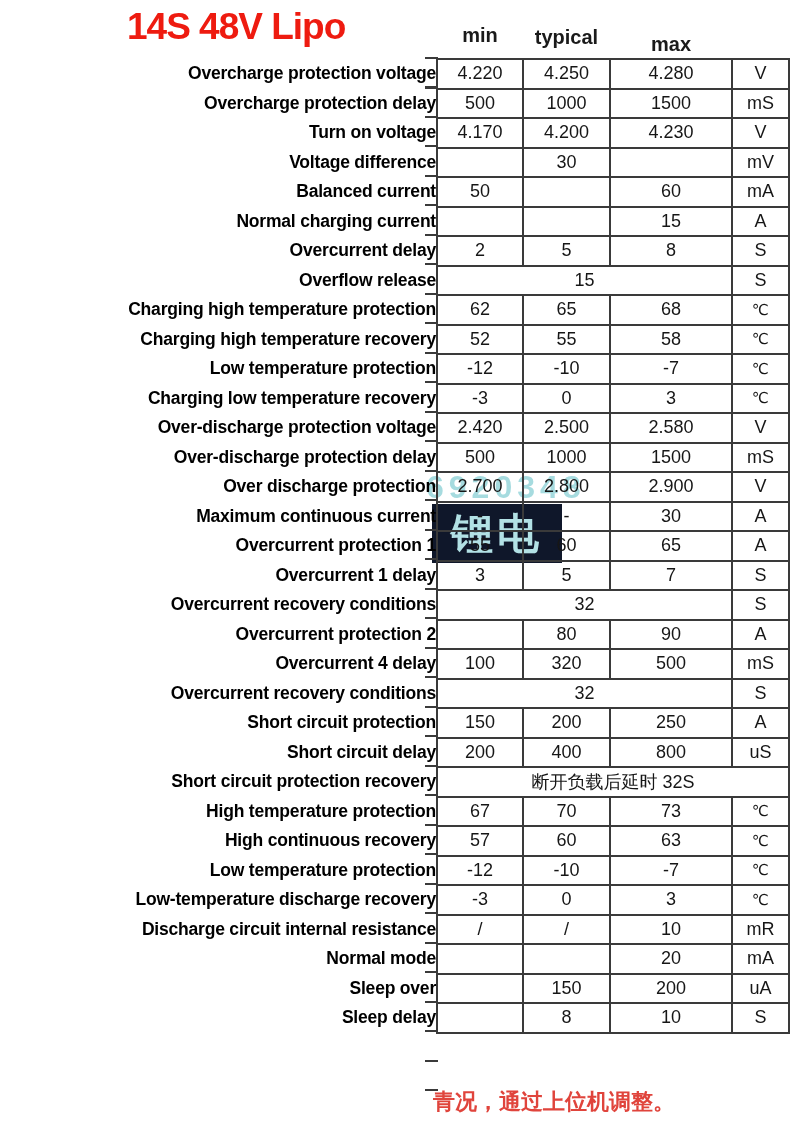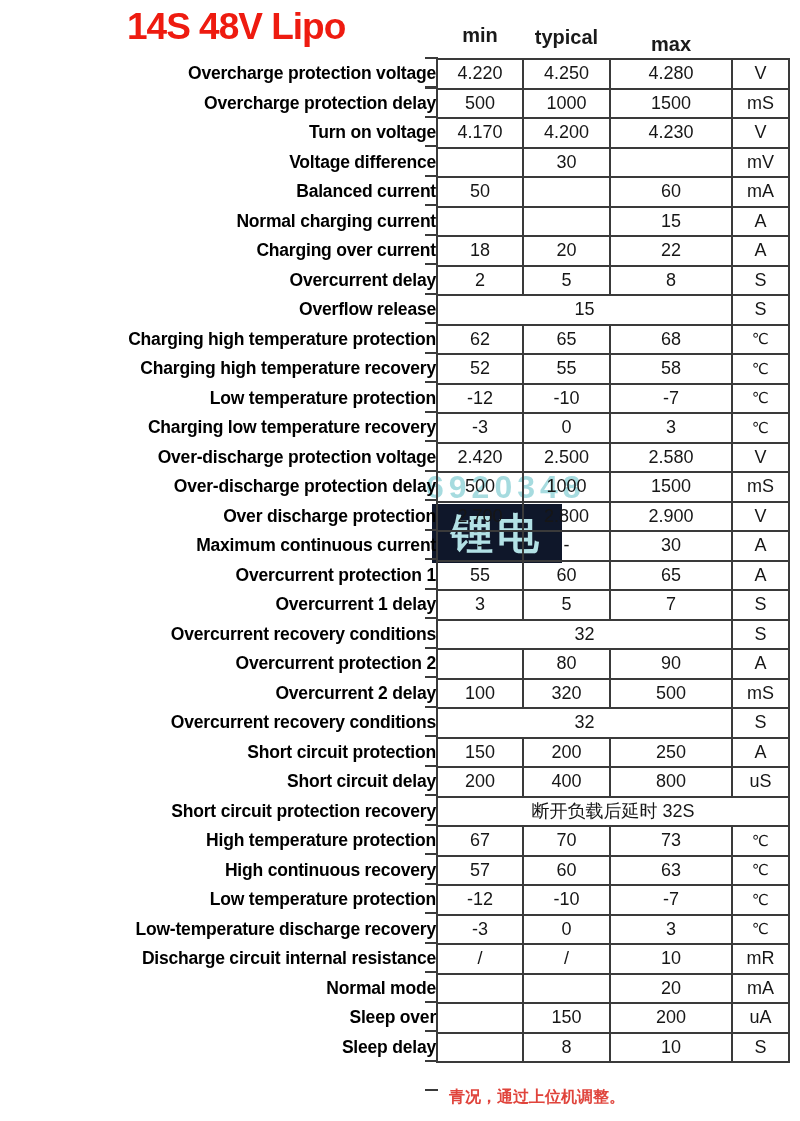--- a/index.html
+++ b/index.html
@@ -52,22 +52,22 @@
     font-size:17.5px;font-weight:600;color:#000;
     letter-spacing:-0.2px;white-space:nowrap;margin-left:40px;
   }
   td.data{
     border:2px solid #3a3a3a;text-align:center;
     font-size:18px;color:#161616;white-space:nowrap;
   }
   td.celsius{font-size:15px}
 
   .note{
-    position:absolute;left:449px;top:1087px;z-index:1;
-    font-size:16px;font-weight:600;color:#e0443c;white-space:nowrap;
+    position:absolute;left:433px;top:1087px;z-index:1;
+    font-size:22px;font-weight:600;color:#e0443c;white-space:nowrap;
   }
 </style>
 </head>
 <body>
 
 <div class="title">14S 48V Lipo</div>
 
 <div class="hdr" id="hdr-min">min</div>
 <div class="hdr" id="hdr-typical">typical</div>
 <div class="hdr" id="hdr-max">max</div>
@@ -124,27 +124,20 @@
         <td class="data">mA</td>
       </tr>
       <tr>
         <td class="label">Normal charging current</td>
         <td class="data"></td>
         <td class="data"></td>
         <td class="data">15</td>
         <td class="data">A</td>
       </tr>
       <tr>
-        <td class="label">Charging over current</td>
-        <td class="data">18</td>
-        <td class="data">20</td>
-        <td class="data">22</td>
-        <td class="data">A</td>
-      </tr>
-      <tr>
         <td class="label">Overcurrent delay</td>
         <td class="data">2</td>
         <td class="data">5</td>
         <td class="data">8</td>
         <td class="data">S</td>
       </tr>
       <tr>
         <td class="label">Overflow release</td>
         <td class="data" colspan="3">15</td>
         <td class="data">S</td>
@@ -225,21 +218,21 @@
         <td class="data">S</td>
       </tr>
       <tr>
         <td class="label">Overcurrent protection 2</td>
         <td class="data"></td>
         <td class="data">80</td>
         <td class="data">90</td>
         <td class="data">A</td>
       </tr>
       <tr>
-        <td class="label">Overcurrent 2 delay</td>
+        <td class="label">Overcurrent 4 delay</td>
         <td class="data">100</td>
         <td class="data">320</td>
         <td class="data">500</td>
         <td class="data">mS</td>
       </tr>
       <tr>
         <td class="label">Overcurrent recovery conditions</td>
         <td class="data" colspan="3">32</td>
         <td class="data">S</td>
       </tr>

